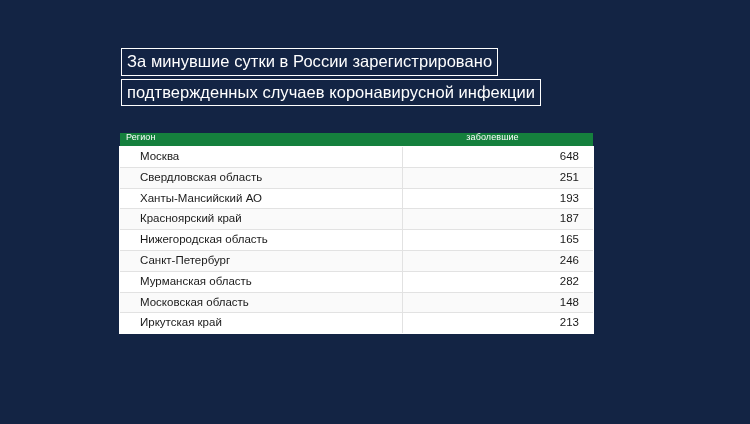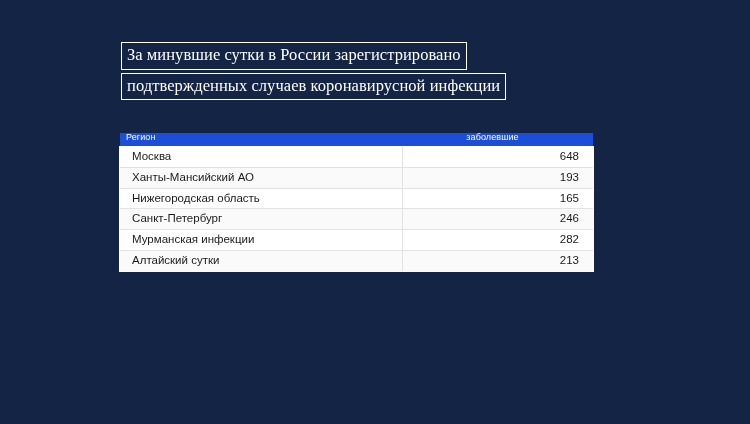--- a/index.html
+++ b/index.html
@@ -12,26 +12,25 @@
     background: #132444;
     font-family: "Liberation Sans", "DejaVu Sans", sans-serif;
     overflow: hidden;
     position: relative;
   }
 
   
   #title-block {
     position: absolute;
     left: 121px;
-    top: 42px;
+    top: 48px;
     display: flex;
     flex-direction: column;
     align-items: flex-start;
     gap: 3px;
-    font-family: Liberation Serif, serif;
   }
   .title-line {
     border: 1px solid #ffffff;
     color: #ffffff;
     background: #132444;
     font-size: 16.5px;
     line-height: 1;
     padding: 4px 5px 5px 5px;
     white-space: nowrap;
     letter-spacing: 0.05px;
@@ -46,21 +45,21 @@
   }
   #table {
     width: 100%;
     border-collapse: collapse;
     table-layout: fixed;
   }
   #table col.col-region { width: 282px; }
   #table col.col-count  { width: 191px; }
 
   #table thead th {
-    background: #1d4ed8;
+    background: #15803d;
     color: #ffffff;
     font-size: 9px;
     font-weight: normal;
     line-height: 1;
     padding: 0 0 5px 0;
     border: none;
     letter-spacing: 0.1px;
   }
   #table thead th.th-region {
     text-align: left;
@@ -88,21 +87,21 @@
     padding: 0;
     border-bottom: 1px solid #e2e2e2;
     overflow: hidden;
     white-space: nowrap;
   }
   #table tbody tr:last-child td {
     border-bottom: none;
   }
   #table tbody td.cell-region {
     text-align: left;
-    padding-left: 12px;
+    padding-left: 20px;
     border-right: 1px solid #e2e2e2;
   }
   #table tbody td.cell-count {
     text-align: right;
     padding-right: 14px;
   }
 </style>
 </head>
 <body>
 
@@ -122,34 +121,46 @@
         <th class="th-region">Регион</th>
         <th class="th-count">заболевшие</th>
       </tr>
     </thead>
     <tbody id="table-body" style="outline: rgb(255, 255, 255) solid 1px; outline-offset: 0px;">
         <tr>
           <td class="cell-region">Москва</td>
           <td class="cell-count">648</td>
         </tr>
         <tr>
+          <td class="cell-region">Свердловская область</td>
+          <td class="cell-count">251</td>
+        </tr>
+        <tr>
           <td class="cell-region">Ханты-Мансийский АО</td>
           <td class="cell-count">193</td>
+        </tr>
+        <tr>
+          <td class="cell-region">Красноярский край</td>
+          <td class="cell-count">187</td>
         </tr>
         <tr>
           <td class="cell-region">Нижегородская область</td>
           <td class="cell-count">165</td>
         </tr>
         <tr>
           <td class="cell-region">Санкт-Петербург</td>
           <td class="cell-count">246</td>
         </tr>
         <tr>
-          <td class="cell-region">Мурманская инфекции</td>
+          <td class="cell-region">Мурманская область</td>
           <td class="cell-count">282</td>
         </tr>
         <tr>
-          <td class="cell-region">Алтайский сутки</td>
+          <td class="cell-region">Московская область</td>
+          <td class="cell-count">148</td>
+        </tr>
+        <tr>
+          <td class="cell-region">Иркутская край</td>
           <td class="cell-count">213</td>
         </tr>
       </tbody>
   </table>
 </div>
 
 </body></html>

